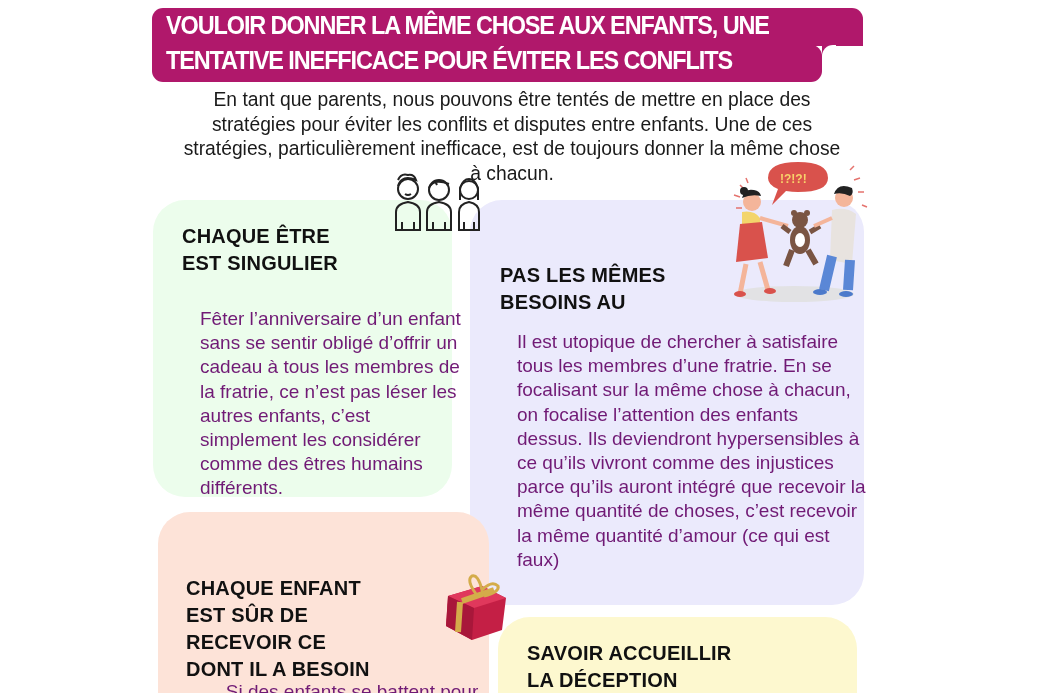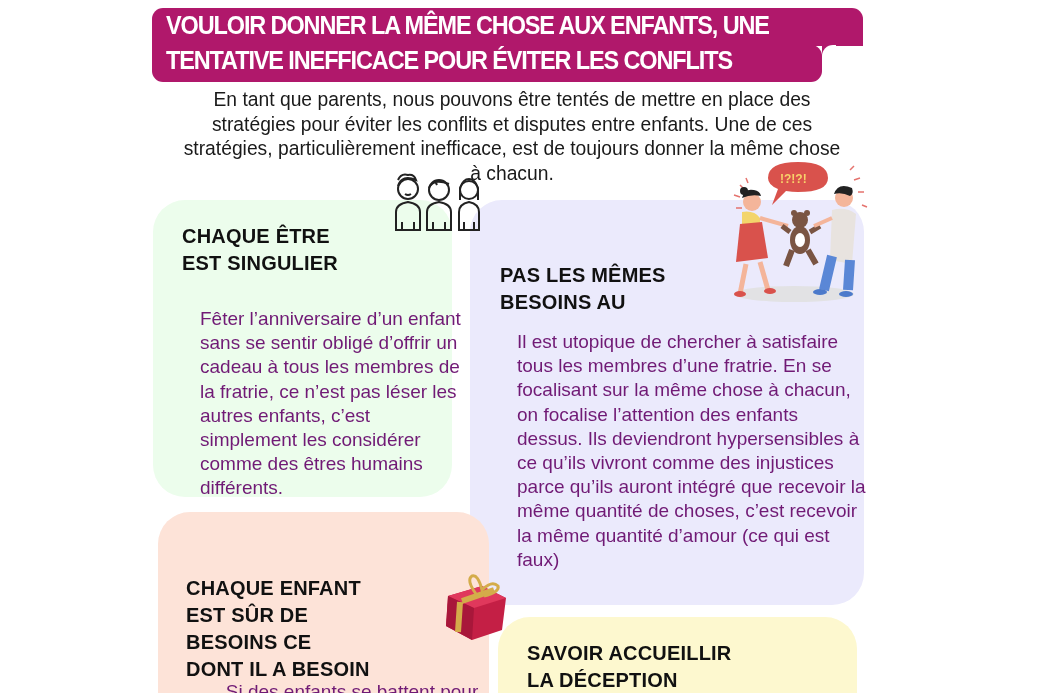--- a/index.html
+++ b/index.html
@@ -66,21 +66,21 @@
     <span>CHAQUE ÊTRE</span><br>
     <span>EST SINGULIER</span>
   </h2>
   <p style="left:31px; top:91px; width:265px;">Fêter l’anniversaire d’un enfant sans se sentir obligé d’offrir un cadeau à tous les membres de la fratrie, ce n’est pas léser les autres enfants, c’est simplement les considérer comme des êtres humains différents.</p>
 </div>
 
 <div class="card card-peach">
   <h2 style="left:28px; top:26px;margin-top:37px;">
     <span>CHAQUE ENFANT</span><br>
     <span>EST SÛR DE</span><br>
-    <span>BESOINS CE</span><br>
+    <span>RECEVOIR CE</span><br>
     <span>DONT IL A BESOIN</span>
   </h2>
   <p style="left:28px; top:152px; width:300px;text-align:center;">Si des enfants se battent pour</p>
 </div>
 
 <div class="card card-yellow">
   <h2 style="left:29px; top:23px;">
     <span>SAVOIR ACCUEILLIR</span><br>
     <span>LA DÉCEPTION</span>
   </h2>

